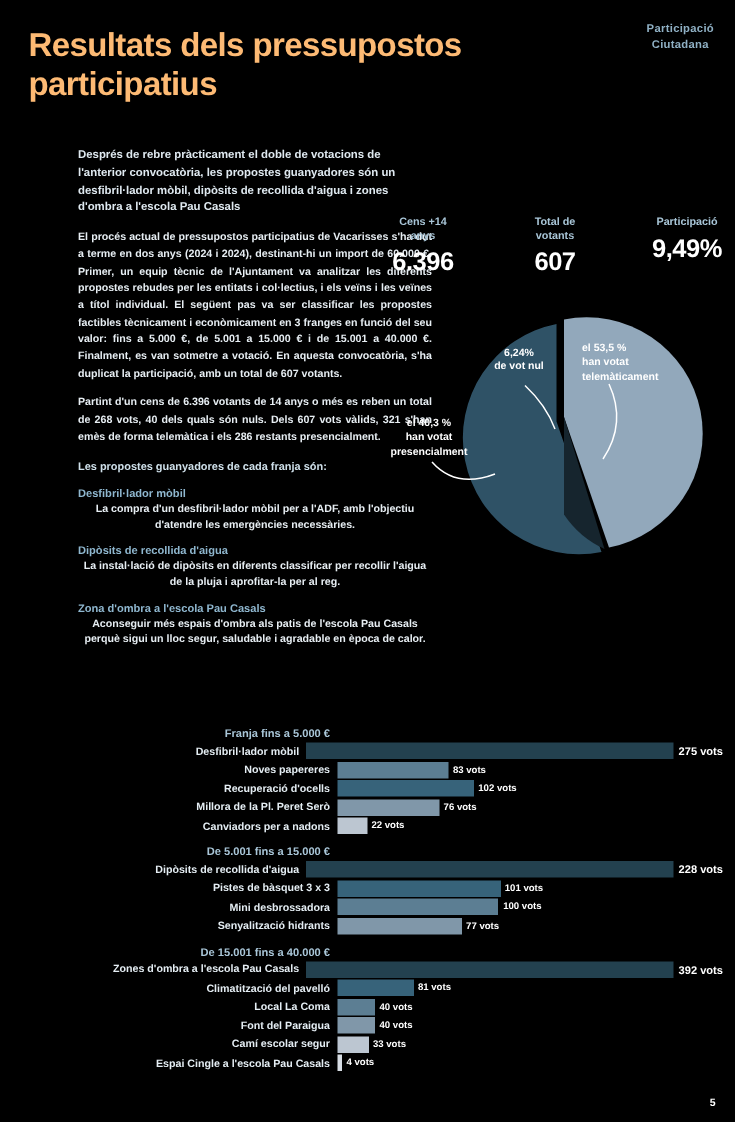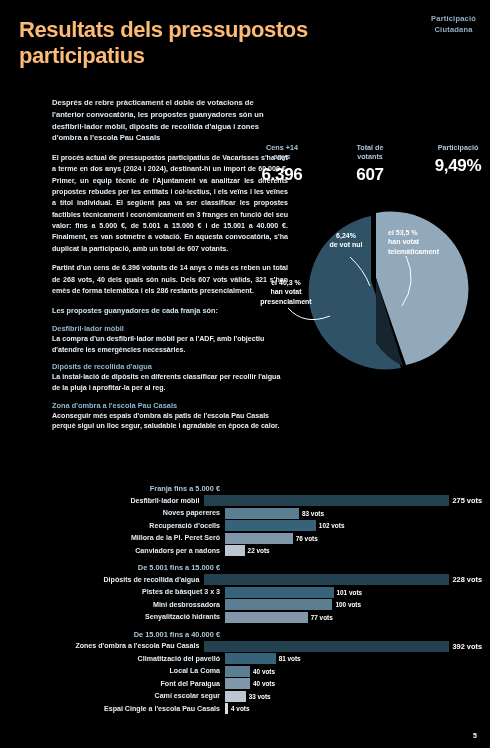--- a/index.html
+++ b/index.html
@@ -45,21 +45,21 @@
     font-size:7.3px;line-height:1.5;font-weight:bold;
     color:#cfe0ea;margin:9px 0 7px 0;
   }
   .prop{margin-bottom:7px;}
   .prop h4{
     margin:0 0 1px 0;font-size:7.4px;font-weight:bold;
     color:#8fb7cf;
   }
   .prop p{
     margin:0;font-size:7.1px;line-height:1.5;
-    color:#e7eef3;font-weight:bold;
+    color:#e7eef3;font-weight:bold;text-align:center;
   }
 
   
   .stats{
     position:absolute;left:258px;top:143px;width:224px;
     display:flex;justify-content:space-between;gap:40px;
   }
   .stat{text-align:center;flex:1;}
   .stat .k{
     font-size:7.2px;font-weight:bold;color:#a9c6d8;

